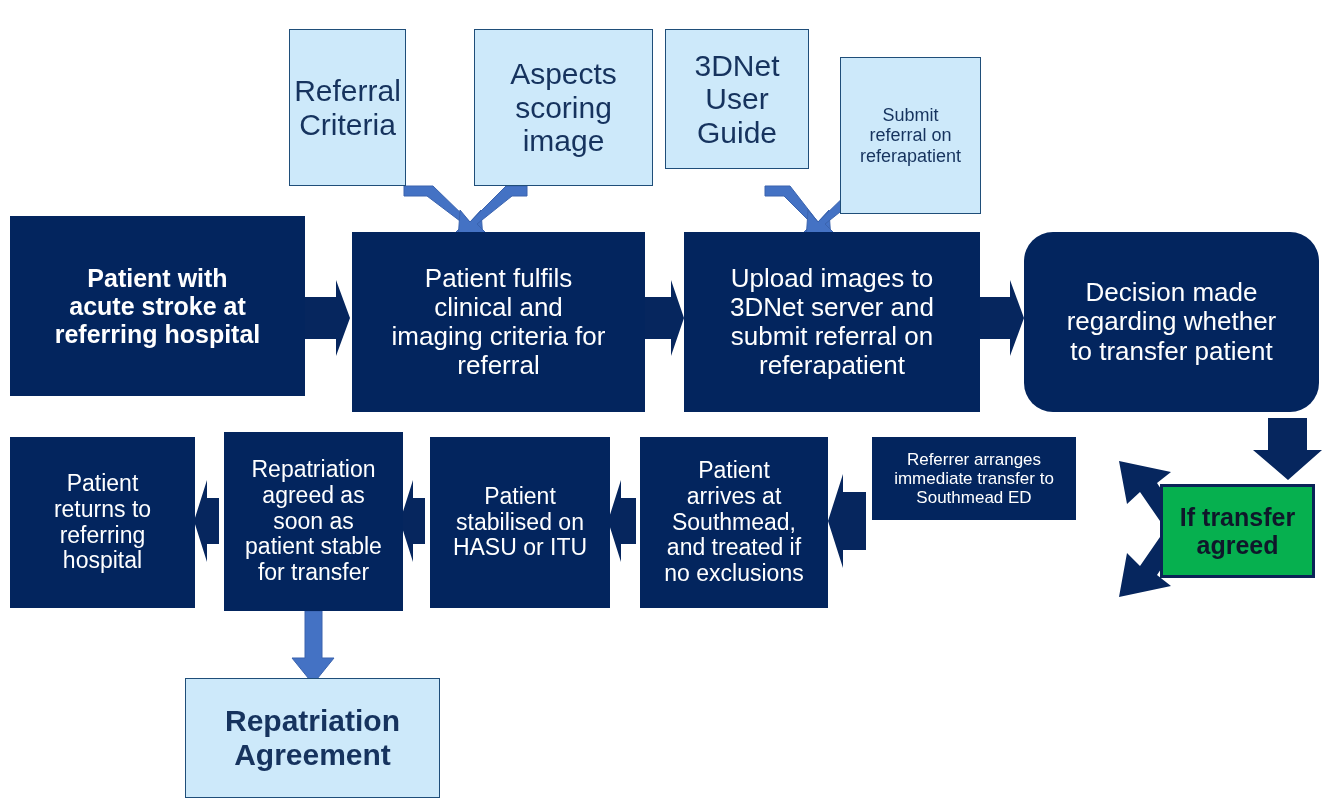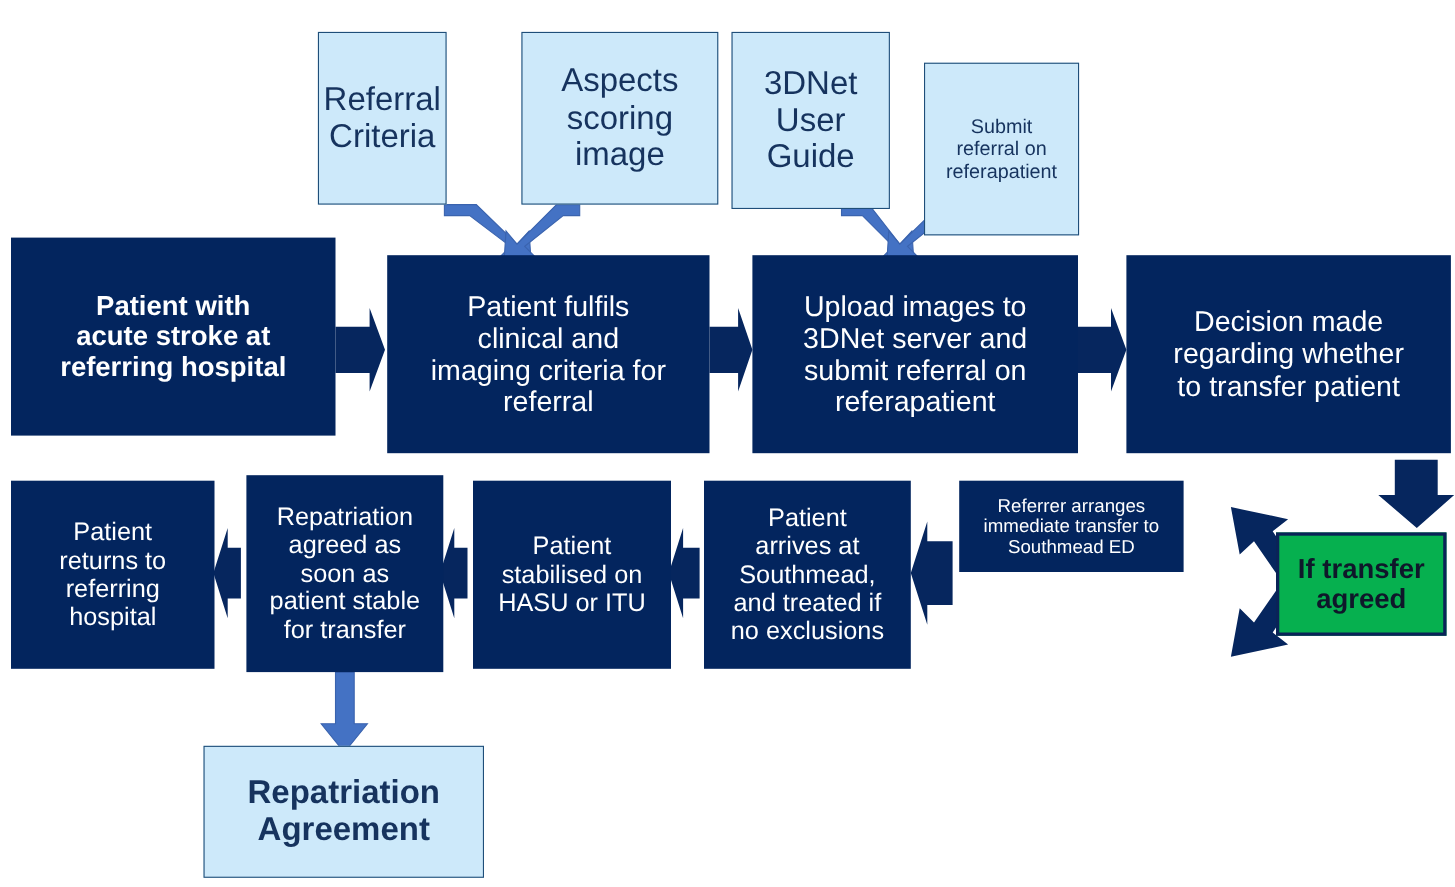--- a/index.html
+++ b/index.html
@@ -101,21 +101,21 @@
     <span class="txt">Referral
 Criteria</span>
   </div>
 
   <div class="node doc" style="left:474px; top:29px; width:179px; height:157px; font-size:30px;">
     <span class="txt">Aspects
 scoring
 image</span>
   </div>
 
-  <div class="node doc" style="left:665px; top:29px; width:144px; height:161px; font-size:30px;">
+  <div class="node doc" style="left:665px; top:29px; width:144px; height:140px; font-size:30px;">
     <span class="txt">3DNet
 User
 Guide</span>
   </div>
 
   <div class="node doc" style="left:840px; top:29px; width:141px; height:157px; font-size:18px;margin-top:28px;">
     <span class="txt">Submit
 referral on
 referapatient</span>
   </div>
@@ -133,21 +133,21 @@
 referral</span>
   </div>
 
   <div class="node proc" style="left:684px; top:232px; width:296px; height:180px; font-size:26px;">
     <span class="txt">Upload images to
 3DNet server and
 submit referral on
 referapatient</span>
   </div>
 
-  <div class="node proc" style="left:1024px; top:232px; width:295px; height:180px; font-size:26px;">
+  <div class="node proc" style="left:1024px; top:232px; width:295px; height:180px; font-size:26px;border-radius:29px;">
     <span class="txt">Decision made
 regarding whether
 to transfer patient</span>
   </div>
 
   <div class="node dec" style="left:1160px; top:484px; width:155px; height:94px; font-size:25px;">
     <span class="txt">If transfer
 agreed</span>
   </div>
 

